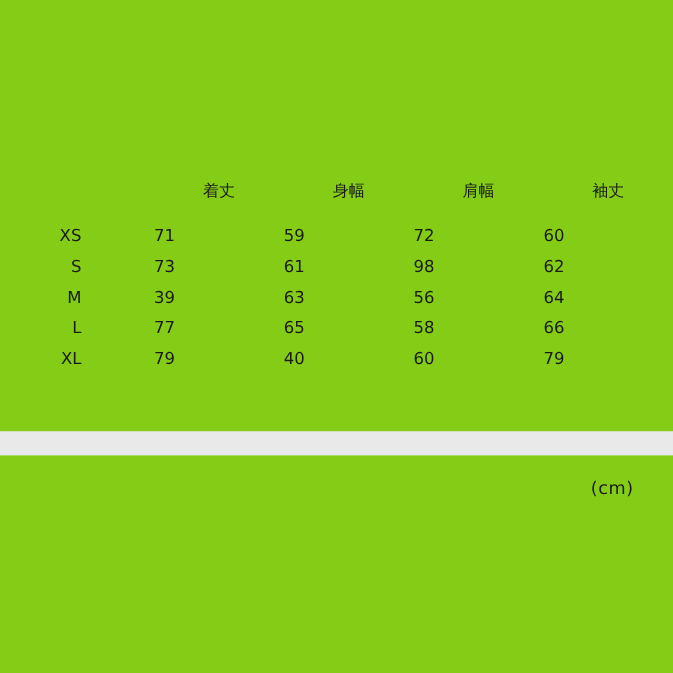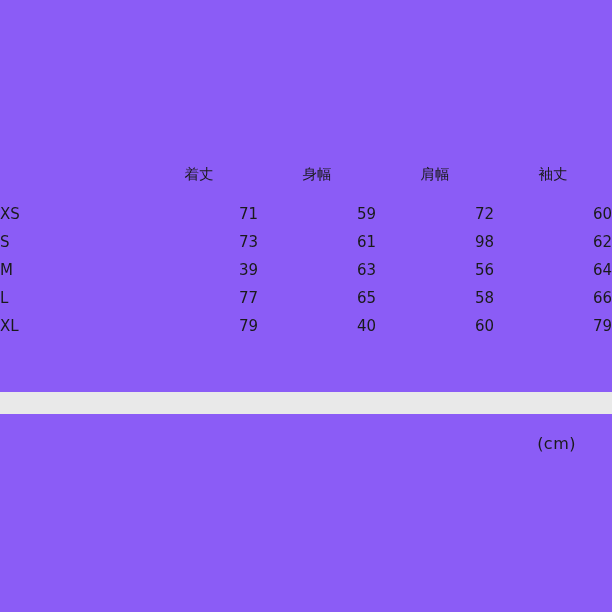--- a/index.html
+++ b/index.html
@@ -15,21 +15,21 @@
     position: relative;
     overflow: hidden;
   }
 
   #size-chart-page {
     position: absolute;
     left: 0;
     top: 0;
     width: 612px;
     height: 612px;
-    background: #8b5cf6;
+    background: #84cc16;
   }
 
   
   #size-table {
     position: absolute;
     left: 0;
     top: 160px;
     width: 612px;
     border-collapse: collapse;
     table-layout: fixed;
@@ -52,26 +52,27 @@
   #size-table thead th {
     font-size: 14.5px;
     padding-bottom: 12px;
   }
 
   
   #size-table thead th.head-blank { text-align: center; }
   #size-table thead th.head-col   { text-align: center; }
 
   #size-table tbody td.size-label {
-    text-align: left;
+    text-align: right;
     padding-right: 66px;
     font-size: 15px;
+    padding-left: 42px;
   }
   #size-table tbody td.value {
-    text-align: right;
+    text-align: left;
     font-size: 15px;
   }
 
   
   #grey-band {
     position: absolute;
     left: 0;
     top: 392px;
     width: 612px;
     height: 22px;

